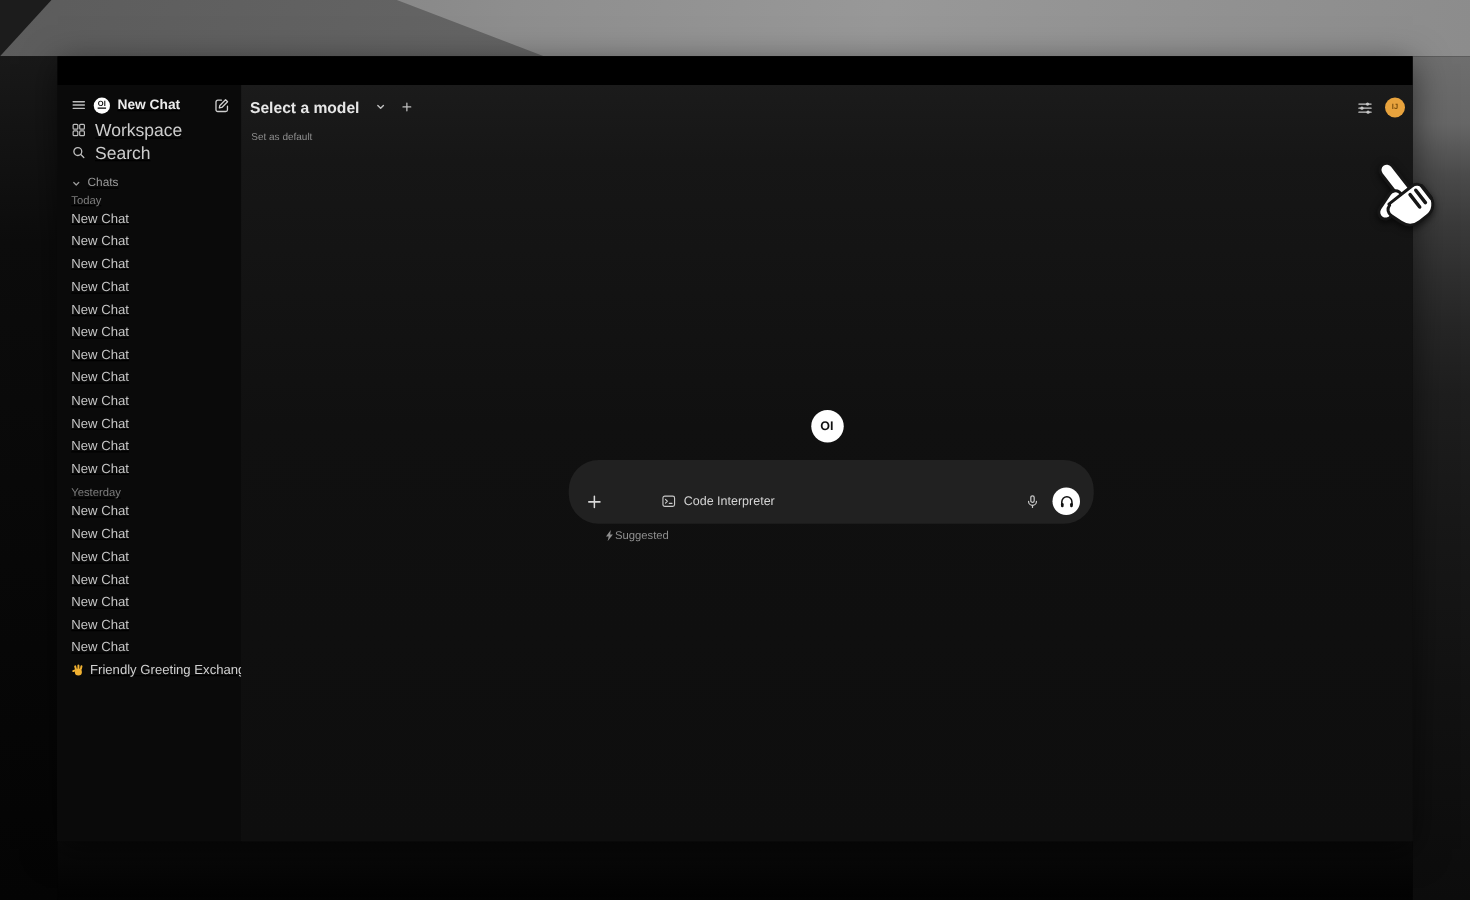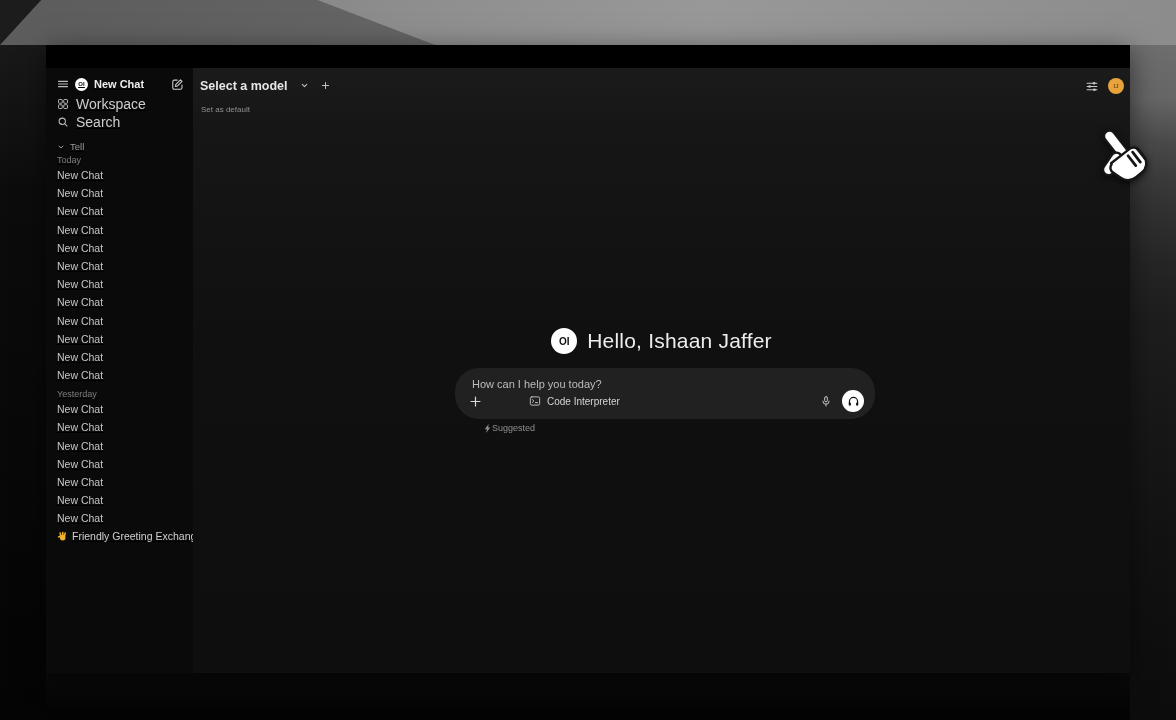--- a/index.html
+++ b/index.html
@@ -135,21 +135,21 @@
             <circle cx="7" cy="7" r="4.2"></circle>
             <path d="M10.2 10.2l3.2 3.2"></path>
           </svg>
         <span>Search</span>
       </div>
 
       <div class="s-chats-header">
         <svg class="icon" width="8" height="8" viewBox="0 0 16 16" fill="none" stroke="#9a9a9a" stroke-width="2" stroke-linecap="round" stroke-linejoin="round">
             <path d="M4 6l4 4 4-4"></path>
           </svg>
-        <span>Tell</span>
+        <span>Chats</span>
       </div>
 
       <div class="s-date">Today</div>
       <div class="s-list">
 
       <div class="s-item">New Chat</div>
           <div class="s-item">New Chat</div>
           <div class="s-item">New Chat</div>
           <div class="s-item">New Chat</div>
           <div class="s-item">New Chat</div>
@@ -210,25 +210,23 @@
           </svg>
         <div class="avatar" style="background: rgb(232, 163, 61);">
             <span>IJ</span>
           </div>
       </div>
 
       <div class="greeting">
         <div class="logo-lg">
             <span>OI</span>
           </div>
-        <div class="greet-text">Hello, Ishaan Jaffer</div>
       </div>
 
       <div class="composer">
-        <div class="c-placeholder">How can I help you today?</div>
         <div class="c-row">
           <svg class="icon" width="13" height="13" viewBox="0 0 16 16" fill="none" stroke="#d8d8d8" stroke-width="1.5" stroke-linecap="round">
               <path d="M8 2.5v11M2.5 8h11"></path>
             </svg>
           <div class="chip">
             <svg class="icon" width="12" height="12" viewBox="0 0 16 16" fill="none" stroke="#c9c9c9" stroke-width="1.2" stroke-linecap="round" stroke-linejoin="round">
                 <rect x="1.8" y="2.5" width="12.4" height="11" rx="2"></rect>
                 <path d="M4.5 6l2 2-2 2"></path>
                 <path d="M8.5 10.2h3"></path>
               </svg>

